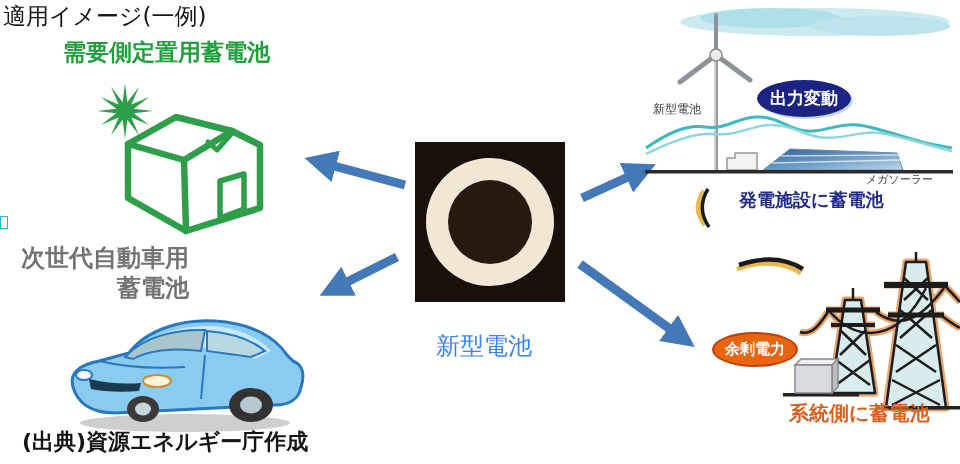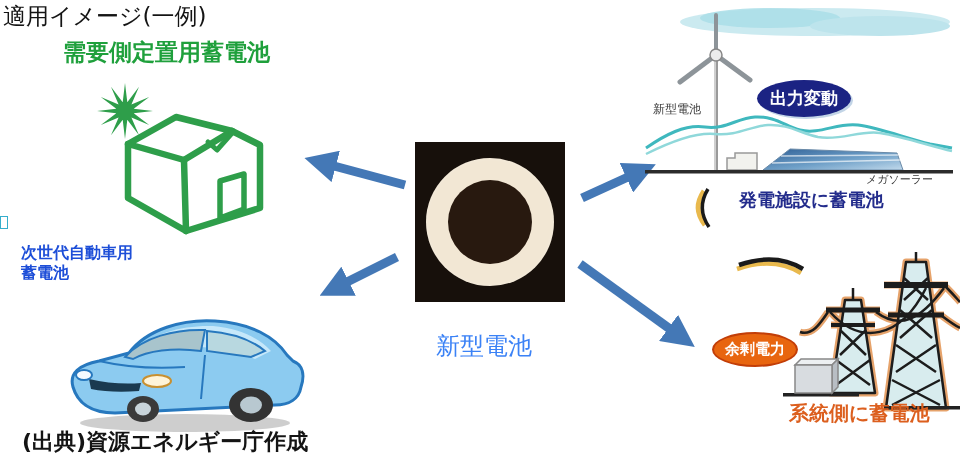--- a/index.html
+++ b/index.html
@@ -3,21 +3,21 @@
 <meta charset="utf-8">
 <style>
   html,body{margin:0;padding:0;background:#fff;}
   .canvas{
     position:relative;width:960px;height:464px;background:#ffffff;
     font-family:"DejaVu Sans",sans-serif;overflow:hidden;
   }
   .abs{position:absolute;}
   .page-title{left:3px;top:1px;font-size:23px;color:#141414;}
   .demand-label{left:63px;top:37px;font-size:23px;font-weight:bold;color:#1FA03C;}
-  .vehicle-label{left:21px;top:243px;font-size:16px;font-weight:bold;color:#1d4ed8;line-height:1.27;}
+  .vehicle-label{left:21px;top:243px;font-size:24px;font-weight:bold;color:#737373;line-height:1.27;text-align:right;}
   .source-note{left:22px;top:427px;font-size:22px;font-weight:bold;color:#141414;}
   .center-label{left:436px;top:330px;font-size:24px;color:#3b82f6;}
 
   .battery-photo{left:415px;top:142px;width:150px;height:160px;background:#17100B;}
   .battery-ring{position:absolute;left:11px;top:16px;width:128px;height:128px;border-radius:50%;
     background:#F2E7D4;box-shadow:0 0 4px rgba(255,255,255,.25) inset;}
   .battery-core{position:absolute;left:22px;top:22px;width:84px;height:84px;border-radius:50%;
     background:#28190F;}
 
   .badge{display:flex;align-items:center;justify-content:center;border-radius:50%;

